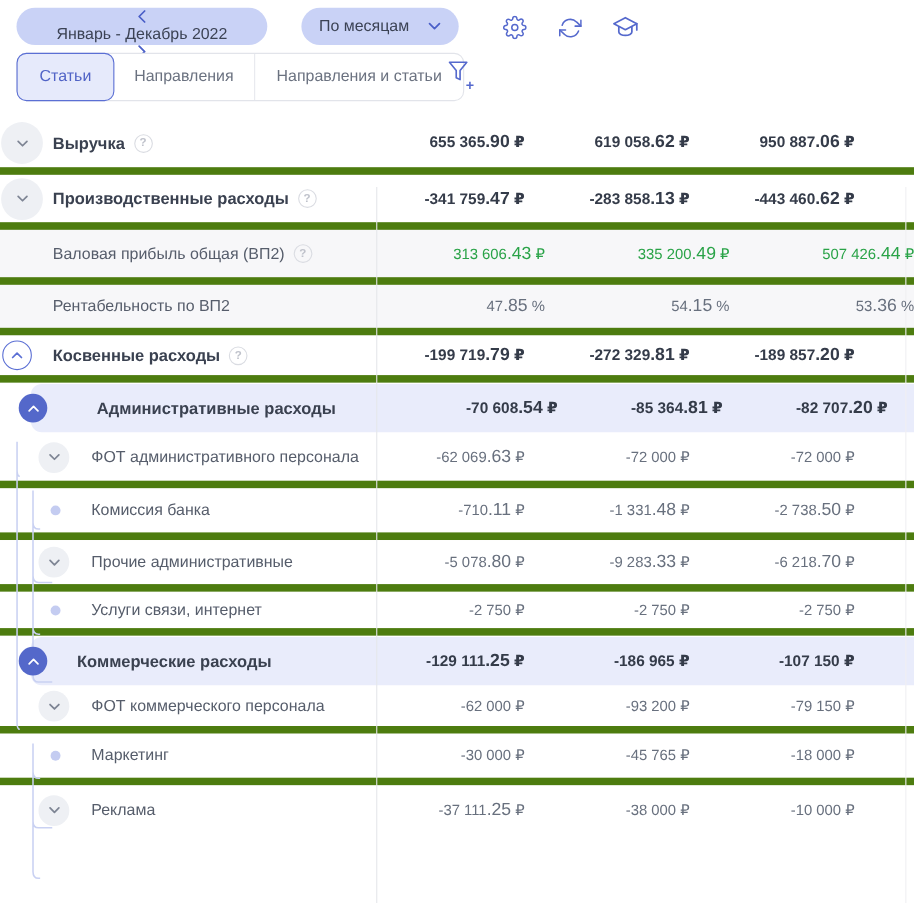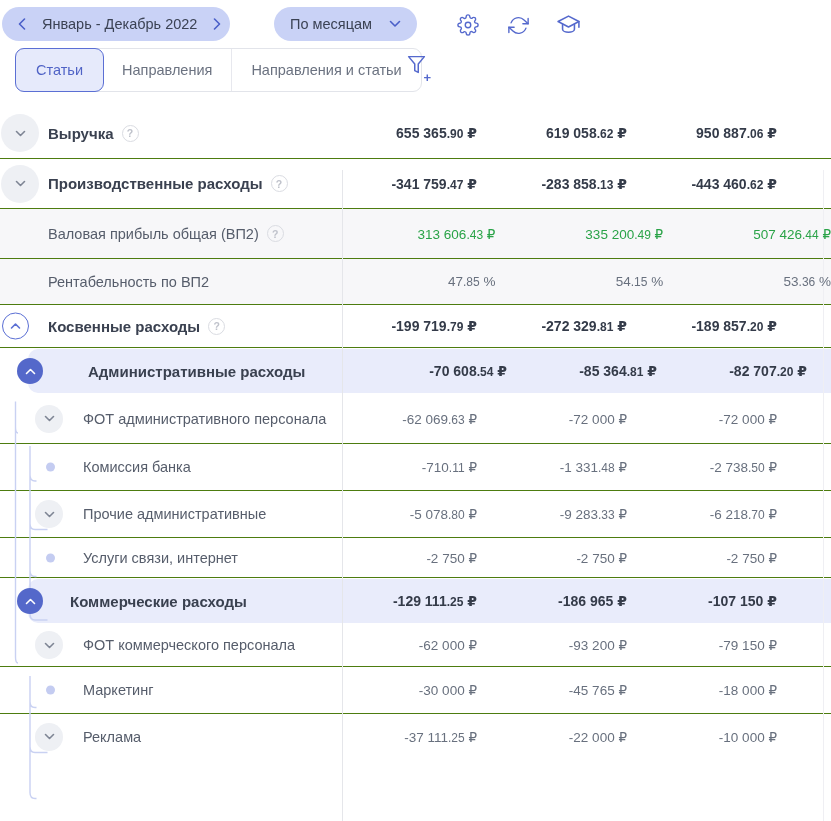--- a/index.html
+++ b/index.html
@@ -4,21 +4,21 @@
 <style>
   * { margin:0; padding:0; box-sizing:border-box; }
   html,body { background:#fff; }
   body { font-family:"Liberation Sans","DejaVu Sans",sans-serif; }
   #app { position:relative; width:831px; height:821px; background:#fff; overflow:hidden; }
 
   
   .pill { position:absolute; top:7px; height:34px; background:#c9d2f6; border-radius:17px;
           display:flex; align-items:center; font-size:14.5px; color:#3b4254; border:none; cursor:pointer; }
   .pill .plabel { padding:0 14px; white-space:nowrap; }
-  .pill-period { left:2px; width:228px; justify-content:space-between; padding:0 14px; }
+  .pill-period { left:15px; width:228px; justify-content:space-between; padding:0 14px;flex-direction:column; }
   .pill-gran   { left:274px; width:143px; justify-content:space-between; padding:0 16px; }
   .nav-arrow { background:none; border:none; cursor:pointer; display:flex; align-items:center; padding:2px; }
   .icon-btn { position:absolute; top:11px; width:32px; height:28px; background:none; border:none;
               cursor:pointer; display:flex; align-items:center; justify-content:center; }
   #btn-settings { left:452px; }
   #btn-refresh  { left:502px; }
   #btn-education{ left:552px; }
 
   
   .tabs { position:absolute; left:15px; top:48px; height:44px; display:flex; align-items:stretch;
@@ -33,38 +33,38 @@
                 border:none; cursor:pointer; display:flex; align-items:flex-start; justify-content:center; }
   .filter-btn::after { content:"+"; position:absolute; right:2px; bottom:1px; font-size:13px; color:#5569cd; font-weight:700; }
 
   
   .table { position:absolute; left:0; top:108px; width:831px; }
   .thead { display:flex; height:62px; background:#f1f2f4; align-items:center; }
   .th { font-size:12.5px; font-weight:700; letter-spacing:.4px; color:#8d929d; text-align:right; }
   .th-spacer { width:342px; }
   .col0 { width:135px; } .col1 { width:150px; } .col2 { width:150px; }
 
-  .row { position:relative; display:flex; align-items:center; border-bottom:1px solid #4d7c0f; background:#fff; }
+  .row { position:relative; display:flex; align-items:center; border-bottom:7px solid #4d7c0f; background:#fff; }
   .row:last-child { border-bottom:none; }
   .row > * { position:relative; z-index:2; }
   .bg-gray { background:#f7f7f9;gap:24px; }
   .bg-lavender { border-bottom:none; background:#fff; }
   .bg-lavender::before { content:""; position:absolute; left:28px; right:0; top:1px; bottom:1px;
                          background:#e9ecfb; border-radius:10px 0 0 10px; z-index:0; }
 
   .lbl { flex:0 0 342px; display:flex; align-items:center; gap:8px; }
   .lbl .txt { font-size:14.5px; color:#565d6b; }
   .row.bold .lbl .txt { font-size:15px; font-weight:700; color:#3a4150; }
   .help { width:17px; height:17px; border-radius:50%; border:1px solid #dadce2; color:#bfc2cb;
           font-size:10.5px; font-weight:700; display:inline-flex; align-items:center; justify-content:center;
           background:transparent; cursor:pointer; flex:none; }
 
   .val { text-align:right; font-size:13.5px; color:#68707e; white-space:nowrap; }
   .row.bold .val { font-size:14px; font-weight:700; color:#343b49; }
-  .val .dec { font-size:12px; }
+  .val .dec { font-size:16px; }
   .val.green { color:#2aa348; }
   .val.dark  { color:#343b49; }
 
   
   .ctl { position:absolute; top:50%; transform:translateY(-50%); border:none; border-radius:50%;
          display:flex; align-items:center; justify-content:center; cursor:pointer; padding:0; z-index:3; }
   .ctl.lg-down    { left:1px;  width:38px; height:38px; background:#eef0f4; }
   .ctl.sm-down    { left:35px; width:28px; height:28px; background:#eef0f4; }
   .ctl.outline-up { left:2px;  width:27px; height:27px; background:#fff; border:1.3px solid #5b6fd4; }
   .ctl.filled-up  { left:17px; width:26px; height:26px; background:#5468ca; }
@@ -289,21 +289,21 @@
         <div class="row bg-white" style="height: 45px;">
           <button class="ctl sm-down">
             <svg width="11" height="7" viewBox="0 0 11 7" fill="none">
               <path d="M1.5 1.5 5.5 5.5 9.5 1.5" stroke="#7e8594" stroke-width="1.6" stroke-linecap="round" stroke-linejoin="round"></path>
             </svg>
           </button>
           <div class="lbl" style="padding-left: 83px;">
             <span class="txt">Реклама</span>
           </div>
           <div class="val col0 muted"><span>-37 111</span><span class="dec">.25</span><span class="suf"> ₽</span></div>
-          <div class="val col1 muted"><span>-22 000 </span><span class="dec"></span><span class="suf"> ₽</span></div>
+          <div class="val col1 muted"><span>-38 000 </span><span class="dec"></span><span class="suf"> ₽</span></div>
           <div class="val col2 muted"><span>-10 000 </span><span class="dec"></span><span class="suf"> ₽</span></div>
         </div>
       </div>
   </div>
 
   <svg class="tree-overlay" id="tree">
       <path d="M 15.5 401.5 L 15.5 657 M 15.5 657 Q 15.5 663 18 663 M 15.5 427 Q 15.5 433 18 433 M 30 446 L 30 614 M 30 614 Q 30 620 35 620 L 47.5 620 M 30 475 Q 30 481 35 481 L 36.5 481 M 30 523.5 Q 30 529.5 35 529.5 L 47.5 529.5 M 30 570.5 Q 30 576.5 35 576.5 L 36.5 576.5 M 30 676 L 30 792.5 M 30 792.5 Q 30 798.5 35 798.5 L 36.5 798.5 M 30 701.5 Q 30 707.5 35 707.5 L 36.5 707.5 M 30 746.5 Q 30 752.5 35 752.5 L 47.5 752.5 " fill="none" stroke="#c9d1f2" stroke-width="1.4"></path>
     </svg>
   <div class="v-div" style="left:342px;"></div>
   <div class="v-div right" style="left:823px;"></div>

